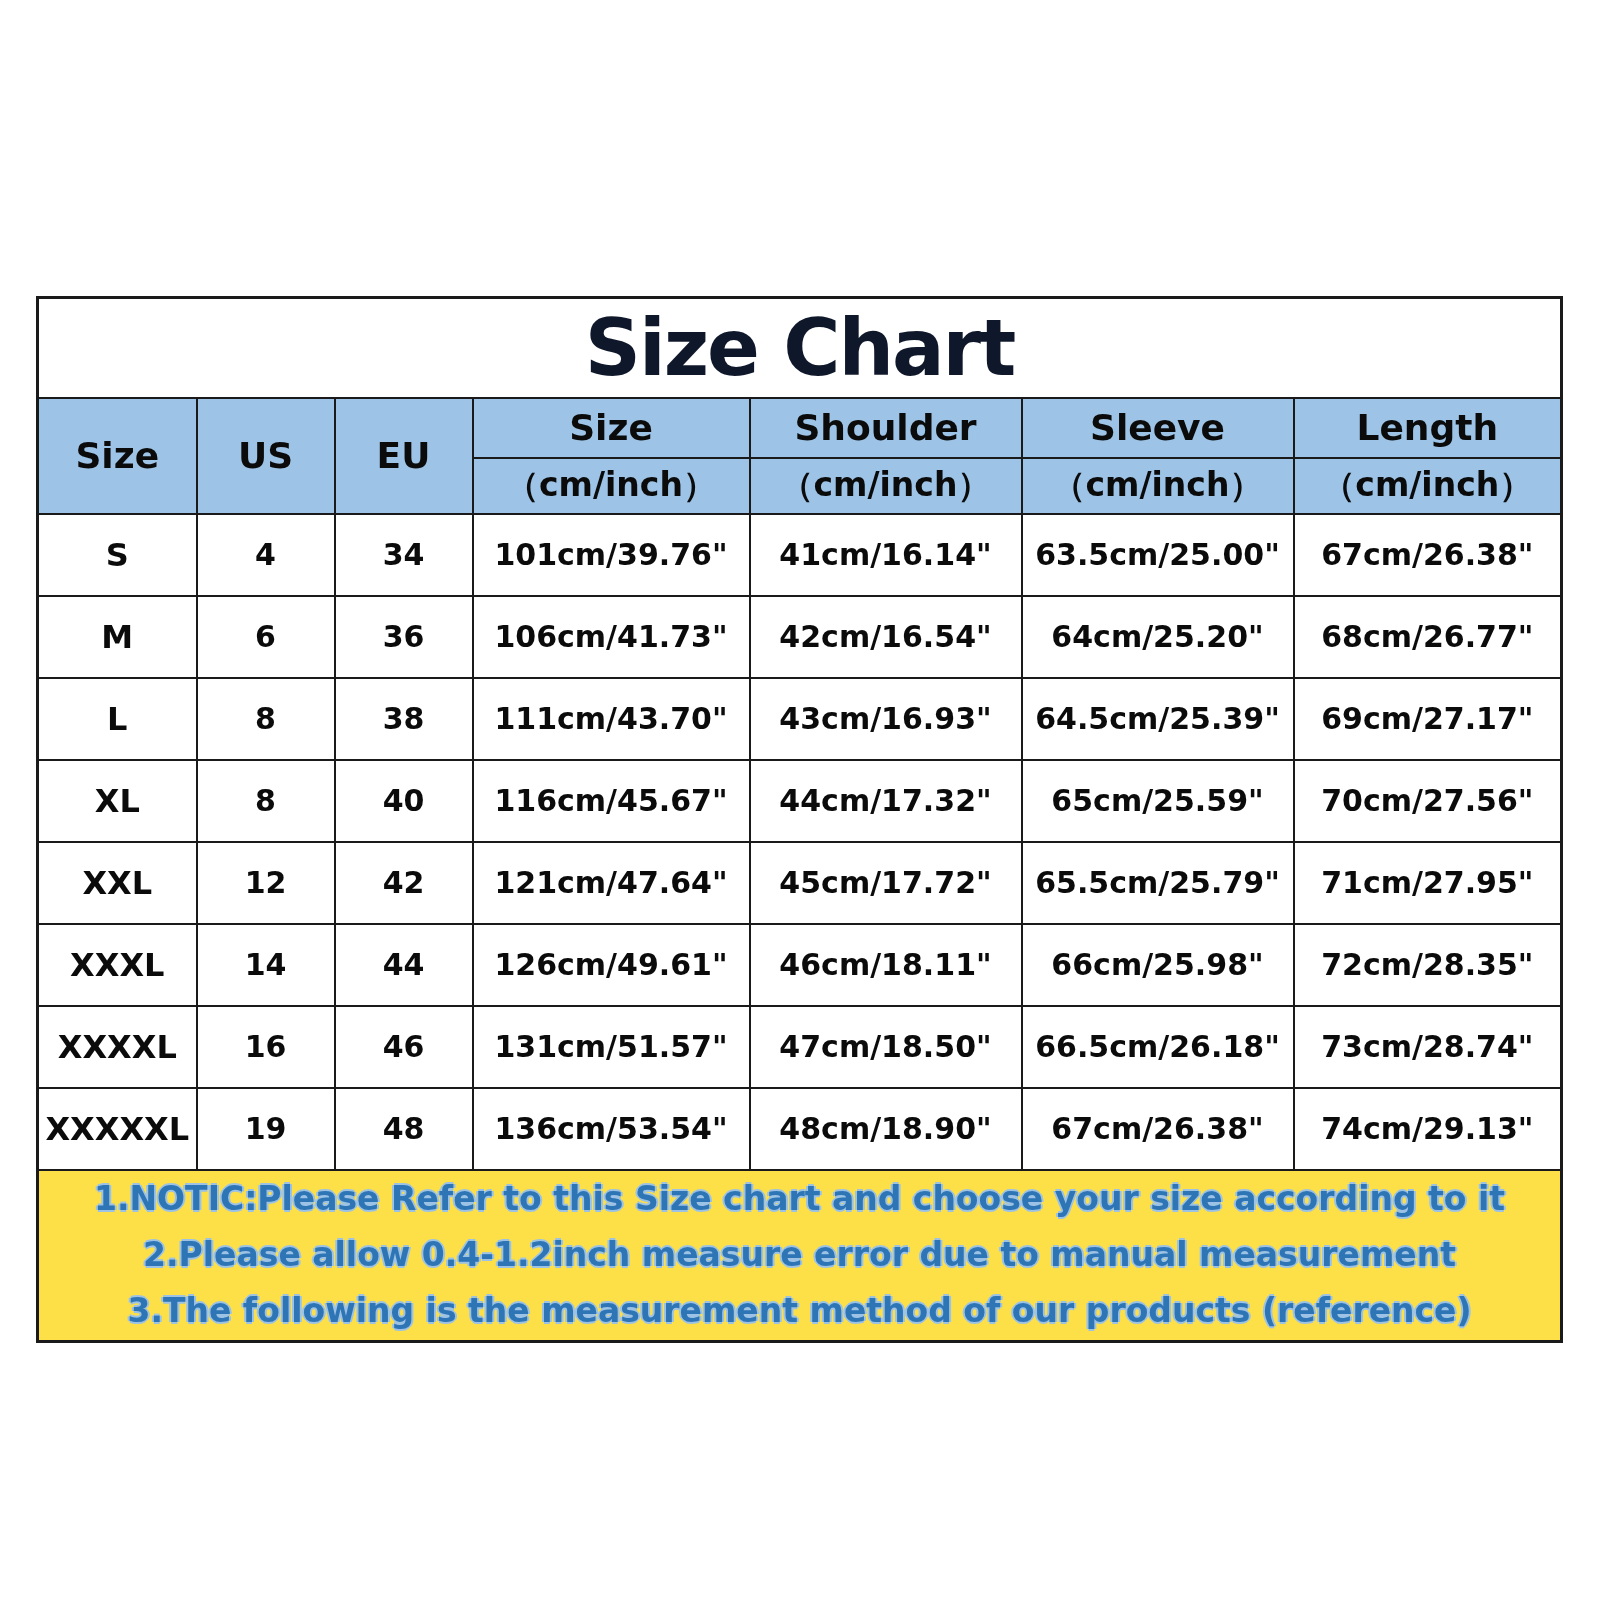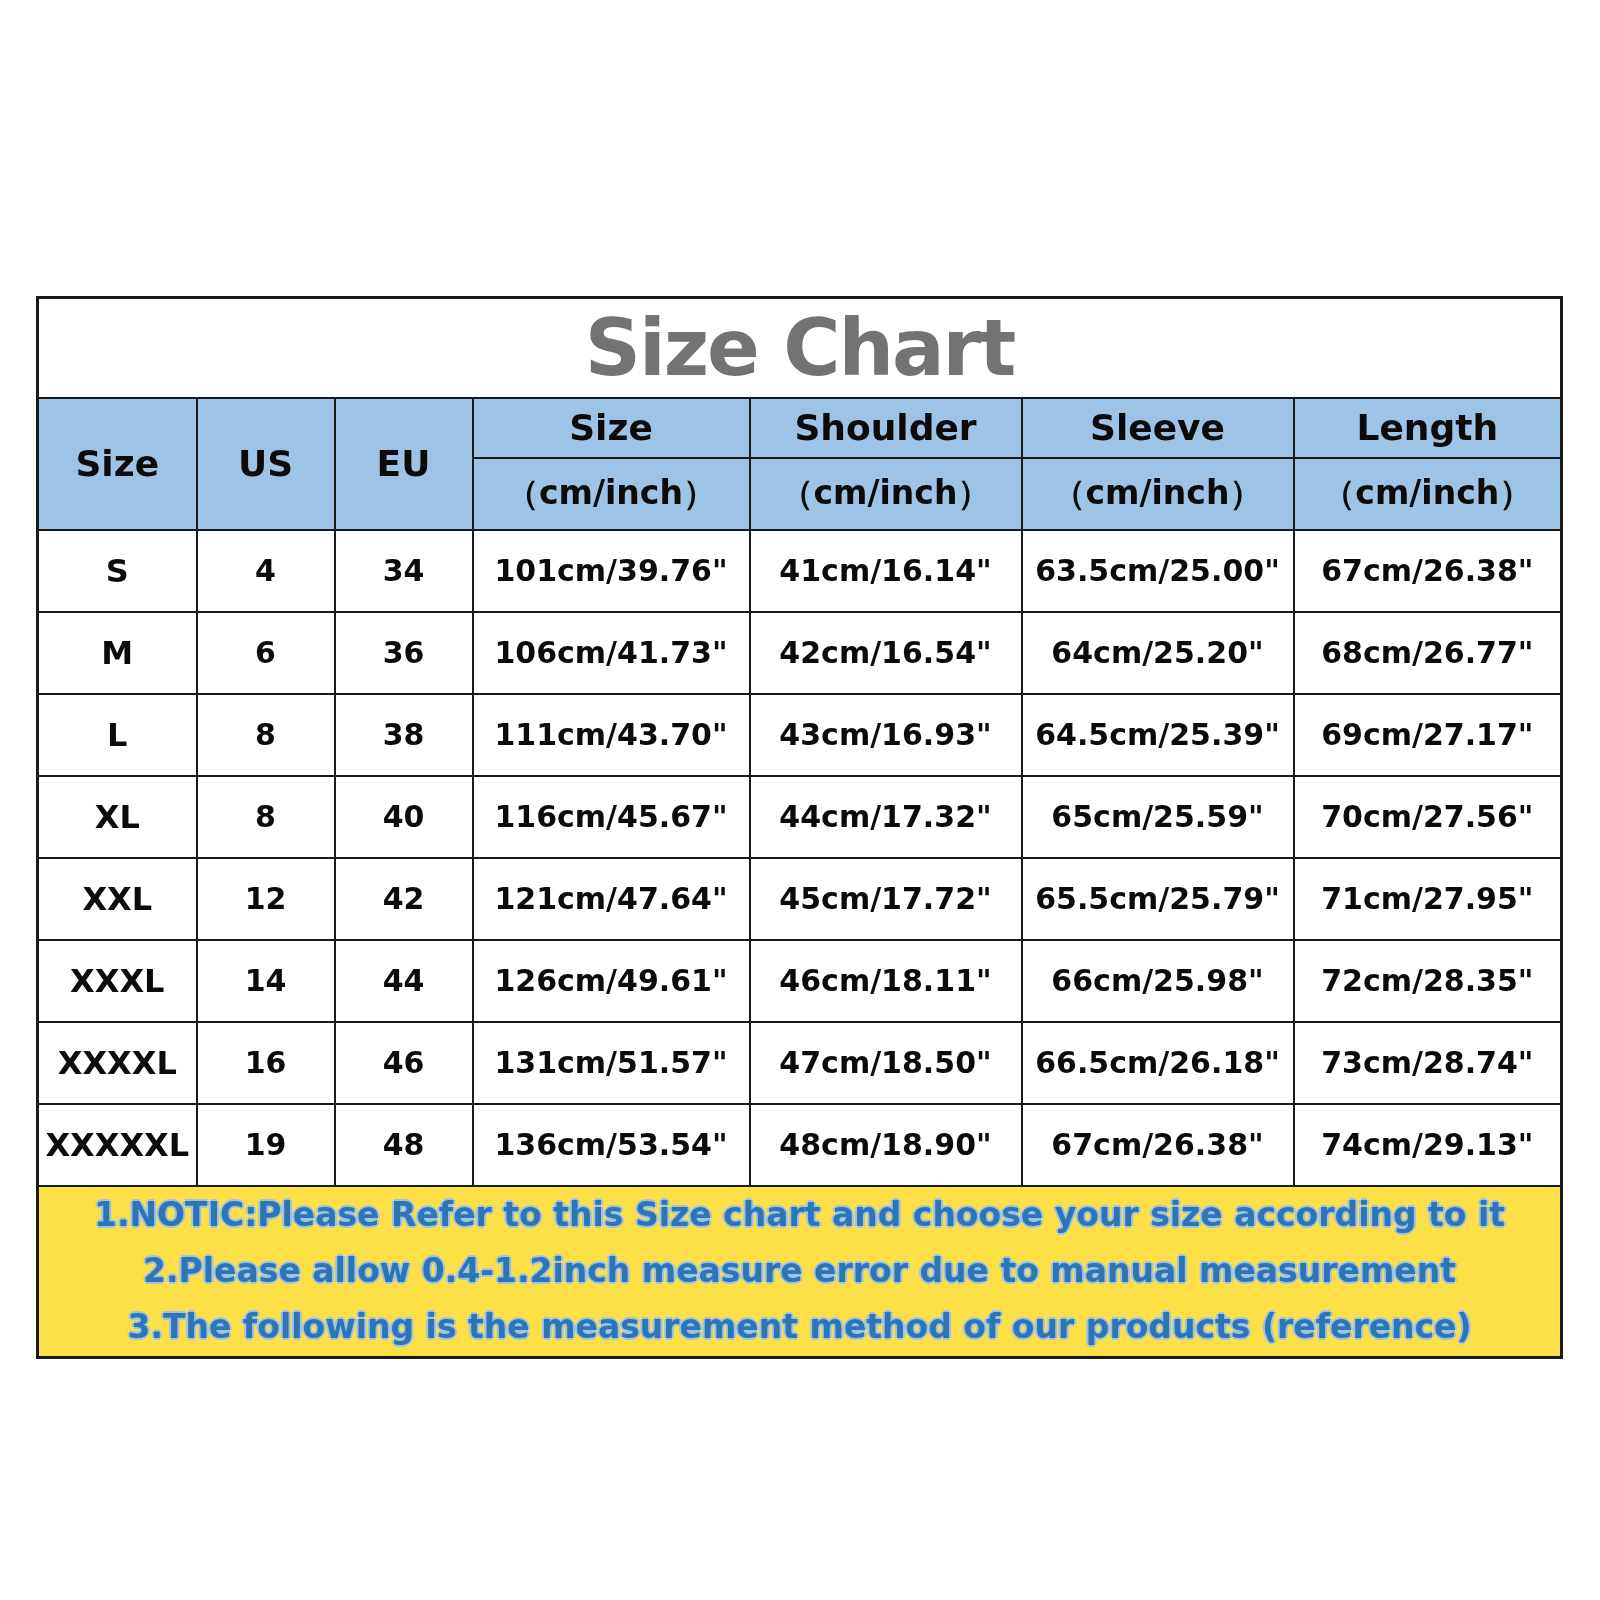--- a/index.html
+++ b/index.html
@@ -28,24 +28,24 @@
     overflow: hidden;
   }
   .size-table { border: 3px solid var(--border, #1a1a1a); }
 
   .row-title { height: 100px; }
   .title-cell {
     background: #ffffff;
     font-size: 78px;
     font-weight: 900;
     letter-spacing: -2px;
-    color: #737373;
+    color: #0f172a;
   }
   .row-head { height: 60px; }
-  .row-subhead { height: 72px; }
+  .row-subhead { height: 56px; }
   .head-cell {
     background: var(--header-bg, #9DC3E6);
     font-size: 36px;
     color: #0b0b0b;
   }
   .subhead-cell {
     background: var(--header-bg, #9DC3E6);
     font-size: 33px;
     color: #0b0b0b;
   }

